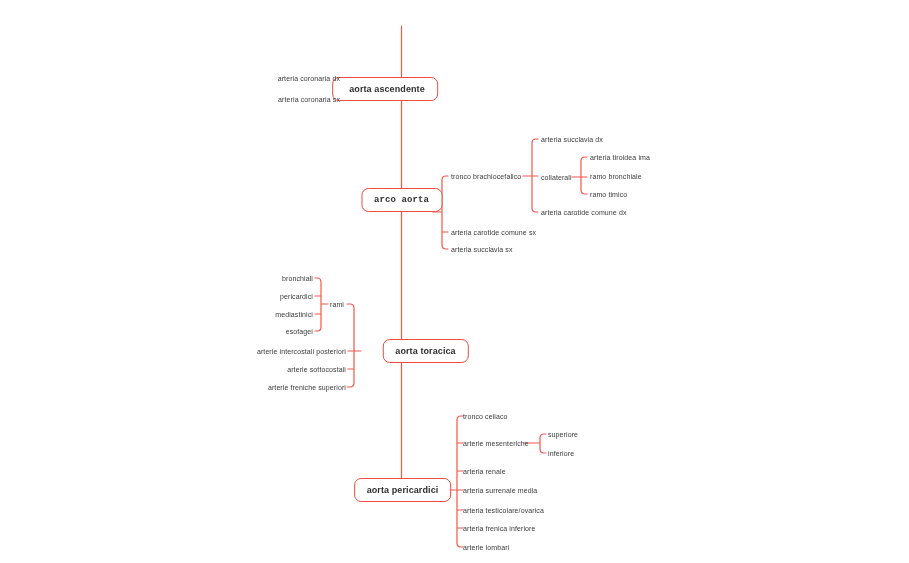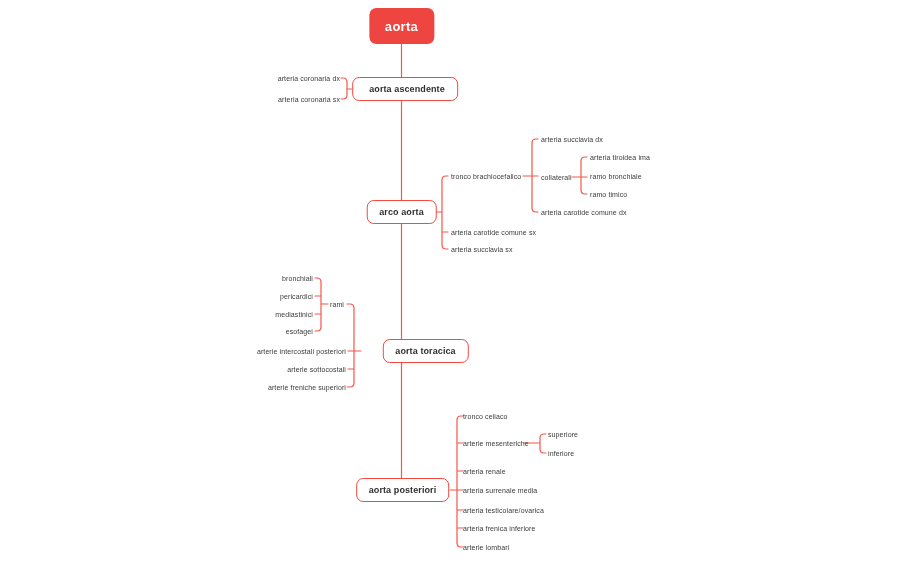--- a/index.html
+++ b/index.html
@@ -55,29 +55,28 @@
     <path d="M352 89 H347 M341 78 H343 Q347 78 347 82 V95 Q347 99 343 99 H341"></path>
     <path d="M433 212 H442 M448 176 H446 Q442 176 442 180 V245 Q442 249 446 249 H448 M442 232 H448"></path>
     <path d="M523 176 H532 M538 139 H536 Q532 139 532 143 V208 Q532 212 536 212 H538 M532 176 H538"></path>
     <path d="M572 177 H581 M587 157 H585 Q581 157 581 161 V190 Q581 194 585 194 H587 M581 177 H587"></path>
     <path d="M361 351 H354 M347 304 H350 Q354 304 354 308 V383 Q354 387 350 387 H347 M354 351 H348 M354 369 H348"></path>
     <path d="M321 304 H328 M315 278 H317 Q321 278 321 282 V327 Q321 331 317 331 H315 M321 296 H315 M321 314 H315"></path>
     <path d="M450 490 H457 M463 416 H461 Q457 416 457 420 V543 Q457 547 461 547 H463 M457 443 H463 M457 471 H463 M457 490 H463 M457 510 H463 M457 528 H463"></path>
     <path d="M524 443 H540 M546 434 H544 Q540 434 540 438 V449 Q540 453 544 453 H546"></path>
   </svg>
 
-  <div class="node root" style="left:401.5px;top:8px;">aorta</div>
 
-  <div class="node" style="left:405px;top:77px;padding-left:16px;">aorta ascendente</div>
+  <div class="node" style="left:385px;top:77px;padding-left:16px;">aorta ascendente</div>
 
-  <div class="node" style="left:401.5px;top:200px;">arco aorta</div>
+  <div class="node" style="left:401.5px;top:188px;font-family:Liberation Mono, monospace;">arco aorta</div>
 
   <div class="node" style="left:401.5px;top:339px;margin-left:24px;">aorta toracica</div>
 
-  <div class="node" style="left:402.5px;top:478px;">aorta posteriori</div>
+  <div class="node" style="left:402.5px;top:478px;">aorta pericardici</div>
 
   <div class="leaf l" style="right:569px;top:74px;">arteria coronaria dx</div>
   <div class="leaf l" style="right:569px;top:95px;">arteria coronaria sx</div>
 
   <div class="leaf" style="left:451px;top:172px;">tronco brachiocefalico</div>
   <div class="leaf" style="left:541px;top:135px;">arteria succlavia dx</div>
   <div class="leaf" style="left:541px;top:173px;">collaterali</div>
   <div class="leaf" style="left:590px;top:153px;">arteria tiroidea ima</div>
   <div class="leaf" style="left:590px;top:172px;">ramo bronchiale</div>
   <div class="leaf" style="left:590px;top:190px;">ramo timico</div>

